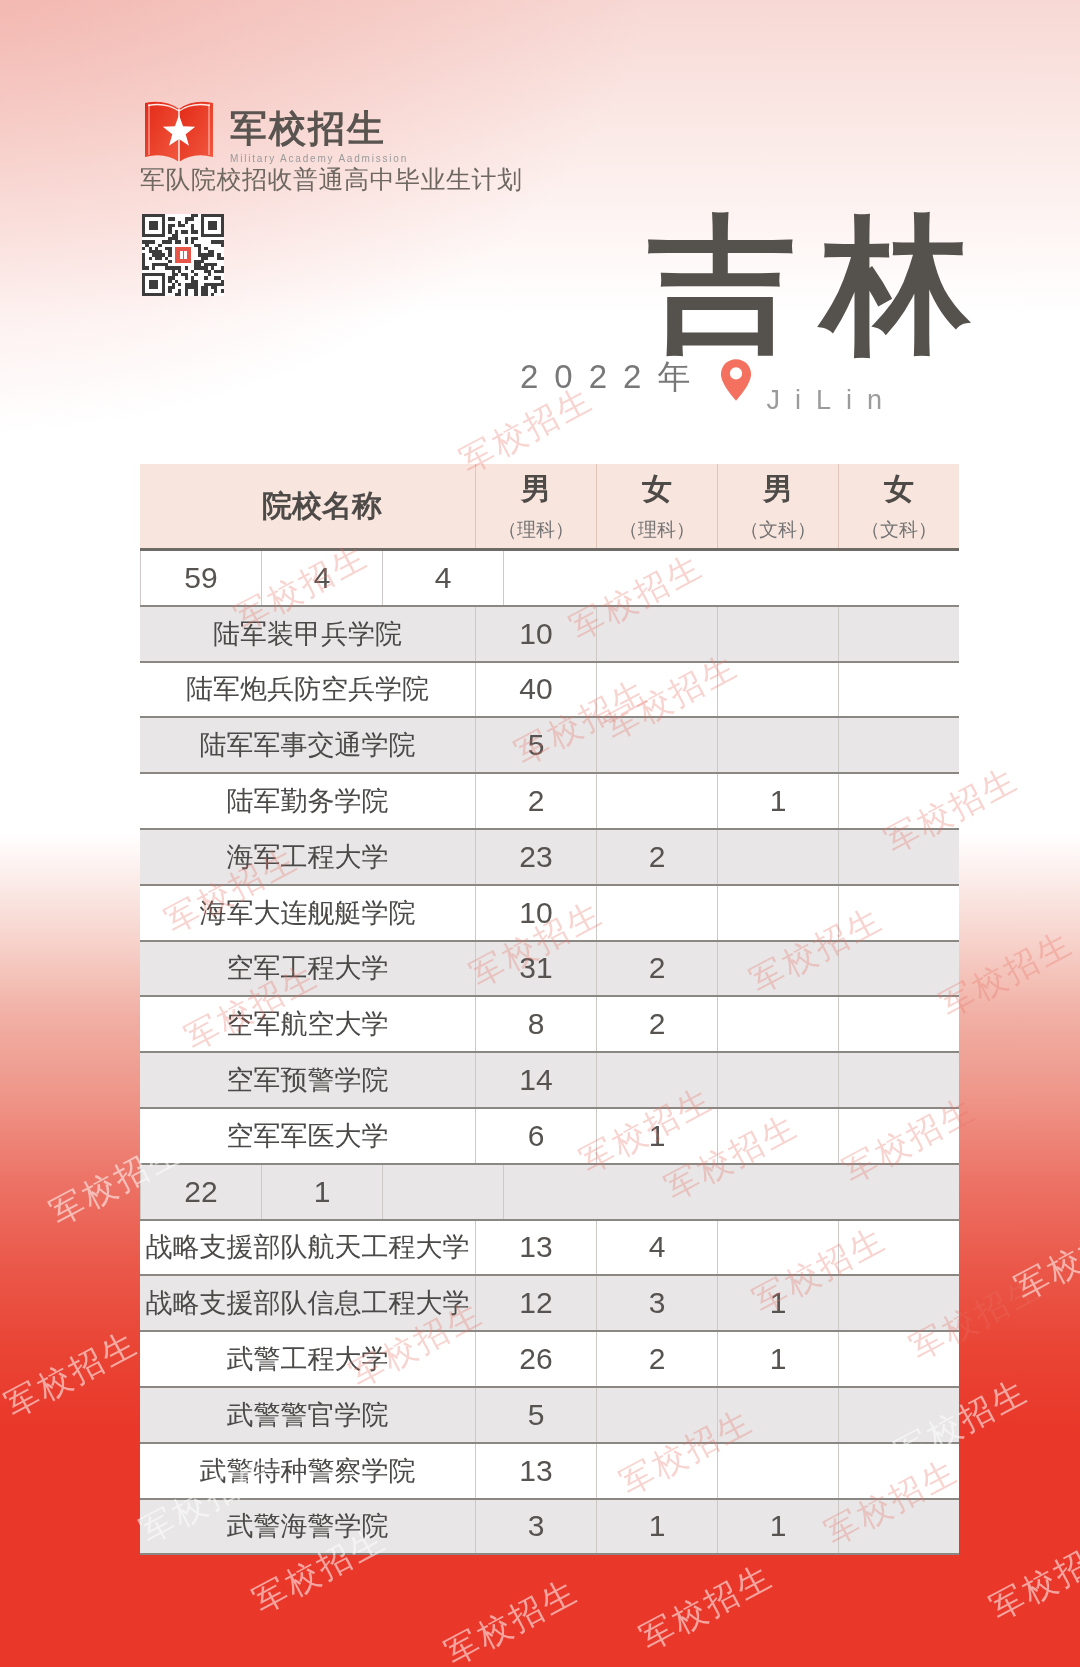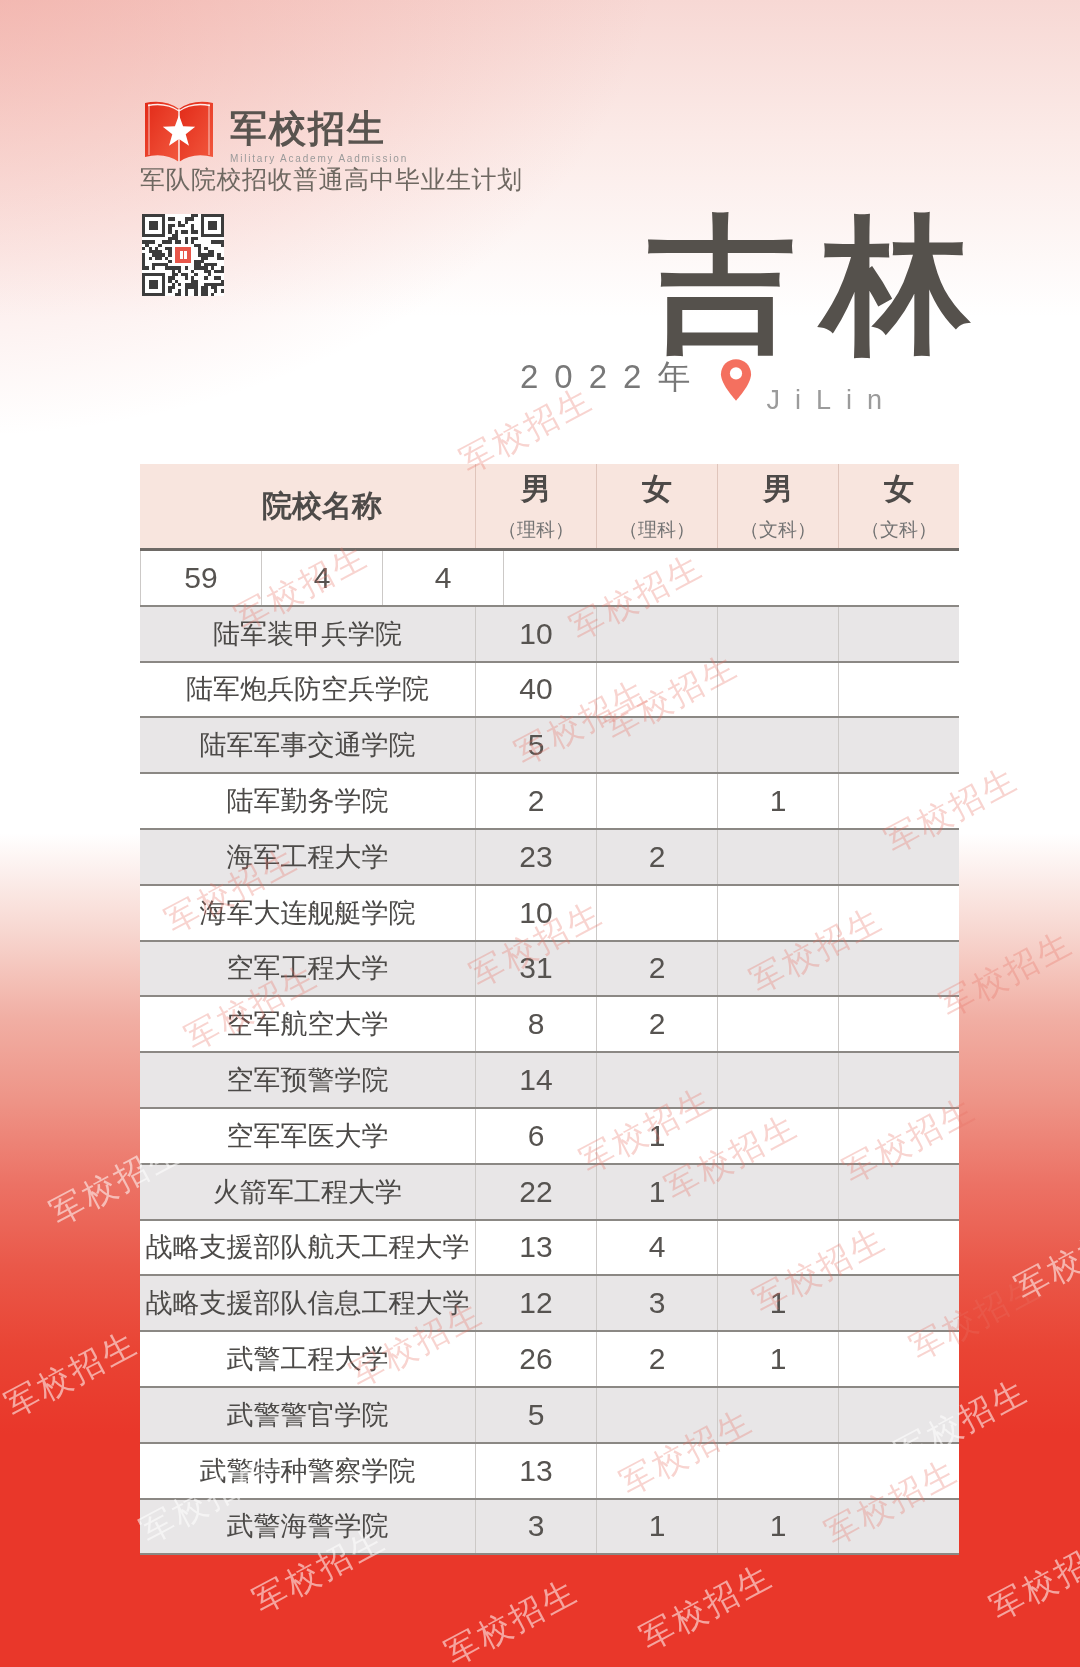--- a/index.html
+++ b/index.html
@@ -384,21 +384,20 @@
           <div class="td num"></div>
         </div>
         <div class="tr">
           <div class="td name">空军军医大学</div>
           <div class="td num">6</div>
           <div class="td num">1</div>
           <div class="td num"></div>
           <div class="td num"></div>
         </div>
         <div class="tr alt">
-          <div class="td name">火箭军工程大学</div>
           <div class="td num">22</div>
           <div class="td num">1</div>
           <div class="td num"></div>
           <div class="td num"></div>
         </div>
         <div class="tr">
           <div class="td name">战略支援部队航天工程大学</div>
           <div class="td num">13</div>
           <div class="td num">4</div>
           <div class="td num"></div>

